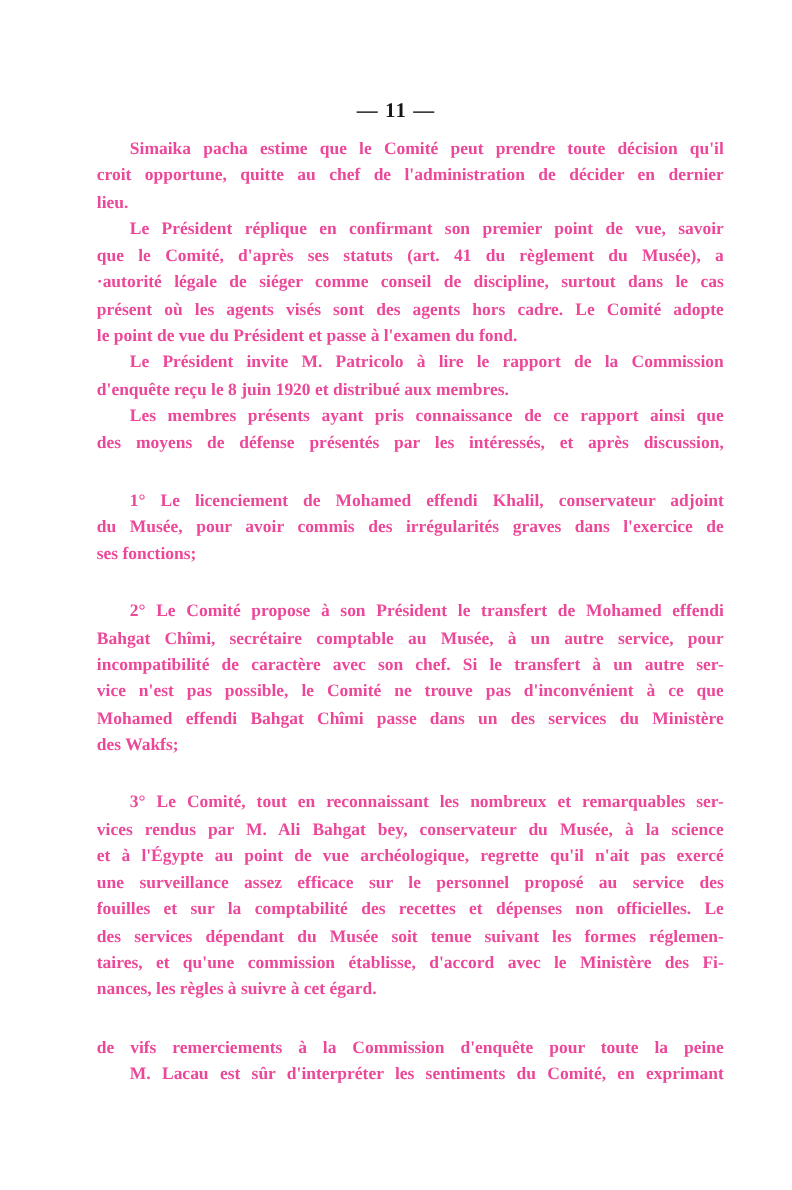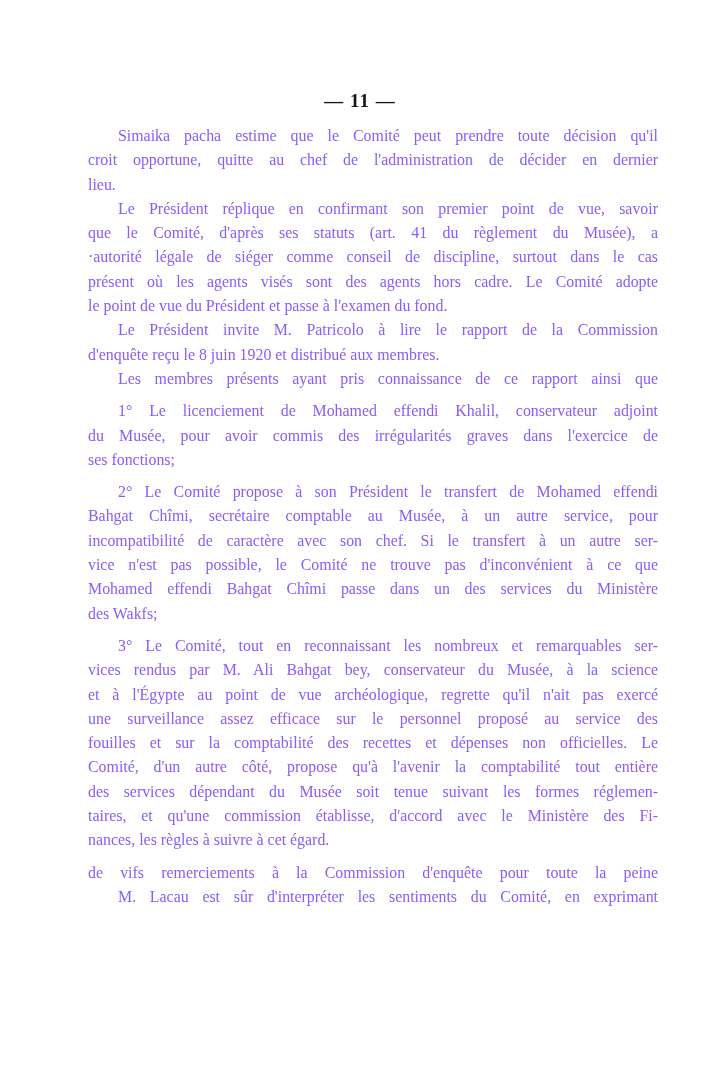--- a/index.html
+++ b/index.html
@@ -26,26 +26,26 @@
     font-weight: 700;
     letter-spacing: 1px;
     color: #161616;
   }
   .text-block {
     position: absolute;
     left: 88px;
     top: 124px;
     width: 570px;
     font-size: 15.9px;
-    font-weight: 400;
+    font-weight: 700;
     line-height: 24.3px;
-    color: #8b5cf6;
+    color: #ec4899;
   }
   .para { margin: 0; }
-  .para.spaced { margin-top: 8px; }
+  .para.spaced { margin-top: 28px; }
   .line {
     text-align: justify;
     text-align-last: justify;
     text-justify: inter-word;
     height: 24.3px;
     overflow: hidden;
     white-space: normal;
   }
   .line.last { text-align-last: left; }
   .line.indent { text-indent: 30px; }
@@ -67,41 +67,41 @@
         <div class="line">·autorité légale de siéger comme conseil de discipline, surtout dans le cas</div>
         <div class="line">présent où les agents visés sont des agents hors cadre. Le Comité adopte</div>
         <div class="line last">le point de vue du Président et passe à l'examen du fond.</div>
       </div>
       <div class="para">
         <div class="line indent">Le Président invite M. Patricolo à lire le rapport de la Commission</div>
         <div class="line last">d'enquête reçu le 8 juin 1920 et distribué aux membres.</div>
       </div>
       <div class="para">
         <div class="line indent">Les membres présents ayant pris connaissance de ce rapport ainsi que</div>
+        <div class="line">des moyens de défense présentés par les intéressés, et après discussion,</div>
       </div>
       <div class="para spaced">
         <div class="line indent">1° Le licenciement de Mohamed effendi Khalil, conservateur adjoint</div>
         <div class="line">du Musée, pour avoir commis des irrégularités graves dans l'exercice de</div>
         <div class="line last">ses fonctions;</div>
       </div>
       <div class="para spaced">
         <div class="line indent">2° Le Comité propose à son Président le transfert de Mohamed effendi</div>
         <div class="line">Bahgat Chîmi, secrétaire comptable au Musée, à un autre service, pour</div>
         <div class="line">incompatibilité de caractère avec son chef. Si le transfert à un autre ser-</div>
         <div class="line">vice n'est pas possible, le Comité ne trouve pas d'inconvénient à ce que</div>
         <div class="line">Mohamed effendi Bahgat Chîmi passe dans un des services du Ministère</div>
         <div class="line last">des Wakfs;</div>
       </div>
       <div class="para spaced">
         <div class="line indent">3° Le Comité, tout en reconnaissant les nombreux et remarquables ser-</div>
         <div class="line">vices rendus par M. Ali Bahgat bey, conservateur du Musée, à la science</div>
         <div class="line">et à l'Égypte au point de vue archéologique, regrette qu'il n'ait pas exercé</div>
         <div class="line">une surveillance assez efficace sur le personnel proposé au service des</div>
         <div class="line">fouilles et sur la comptabilité des recettes et dépenses non officielles. Le</div>
-        <div class="line">Comité, d'un autre côté, propose qu'à l'avenir la comptabilité tout entière</div>
         <div class="line">des services dépendant du Musée soit tenue suivant les formes réglemen-</div>
         <div class="line">taires, et qu'une commission établisse, d'accord avec le Ministère des Fi-</div>
         <div class="line last">nances, les règles à suivre à cet égard.</div>
       </div>
       <div class="para spaced">
         <div class="line">de vifs remerciements à la Commission d'enquête pour toute la peine</div>
         <div class="line indent">M. Lacau est sûr d'interpréter les sentiments du Comité, en exprimant</div>
       </div>
     </div>
 </div>

